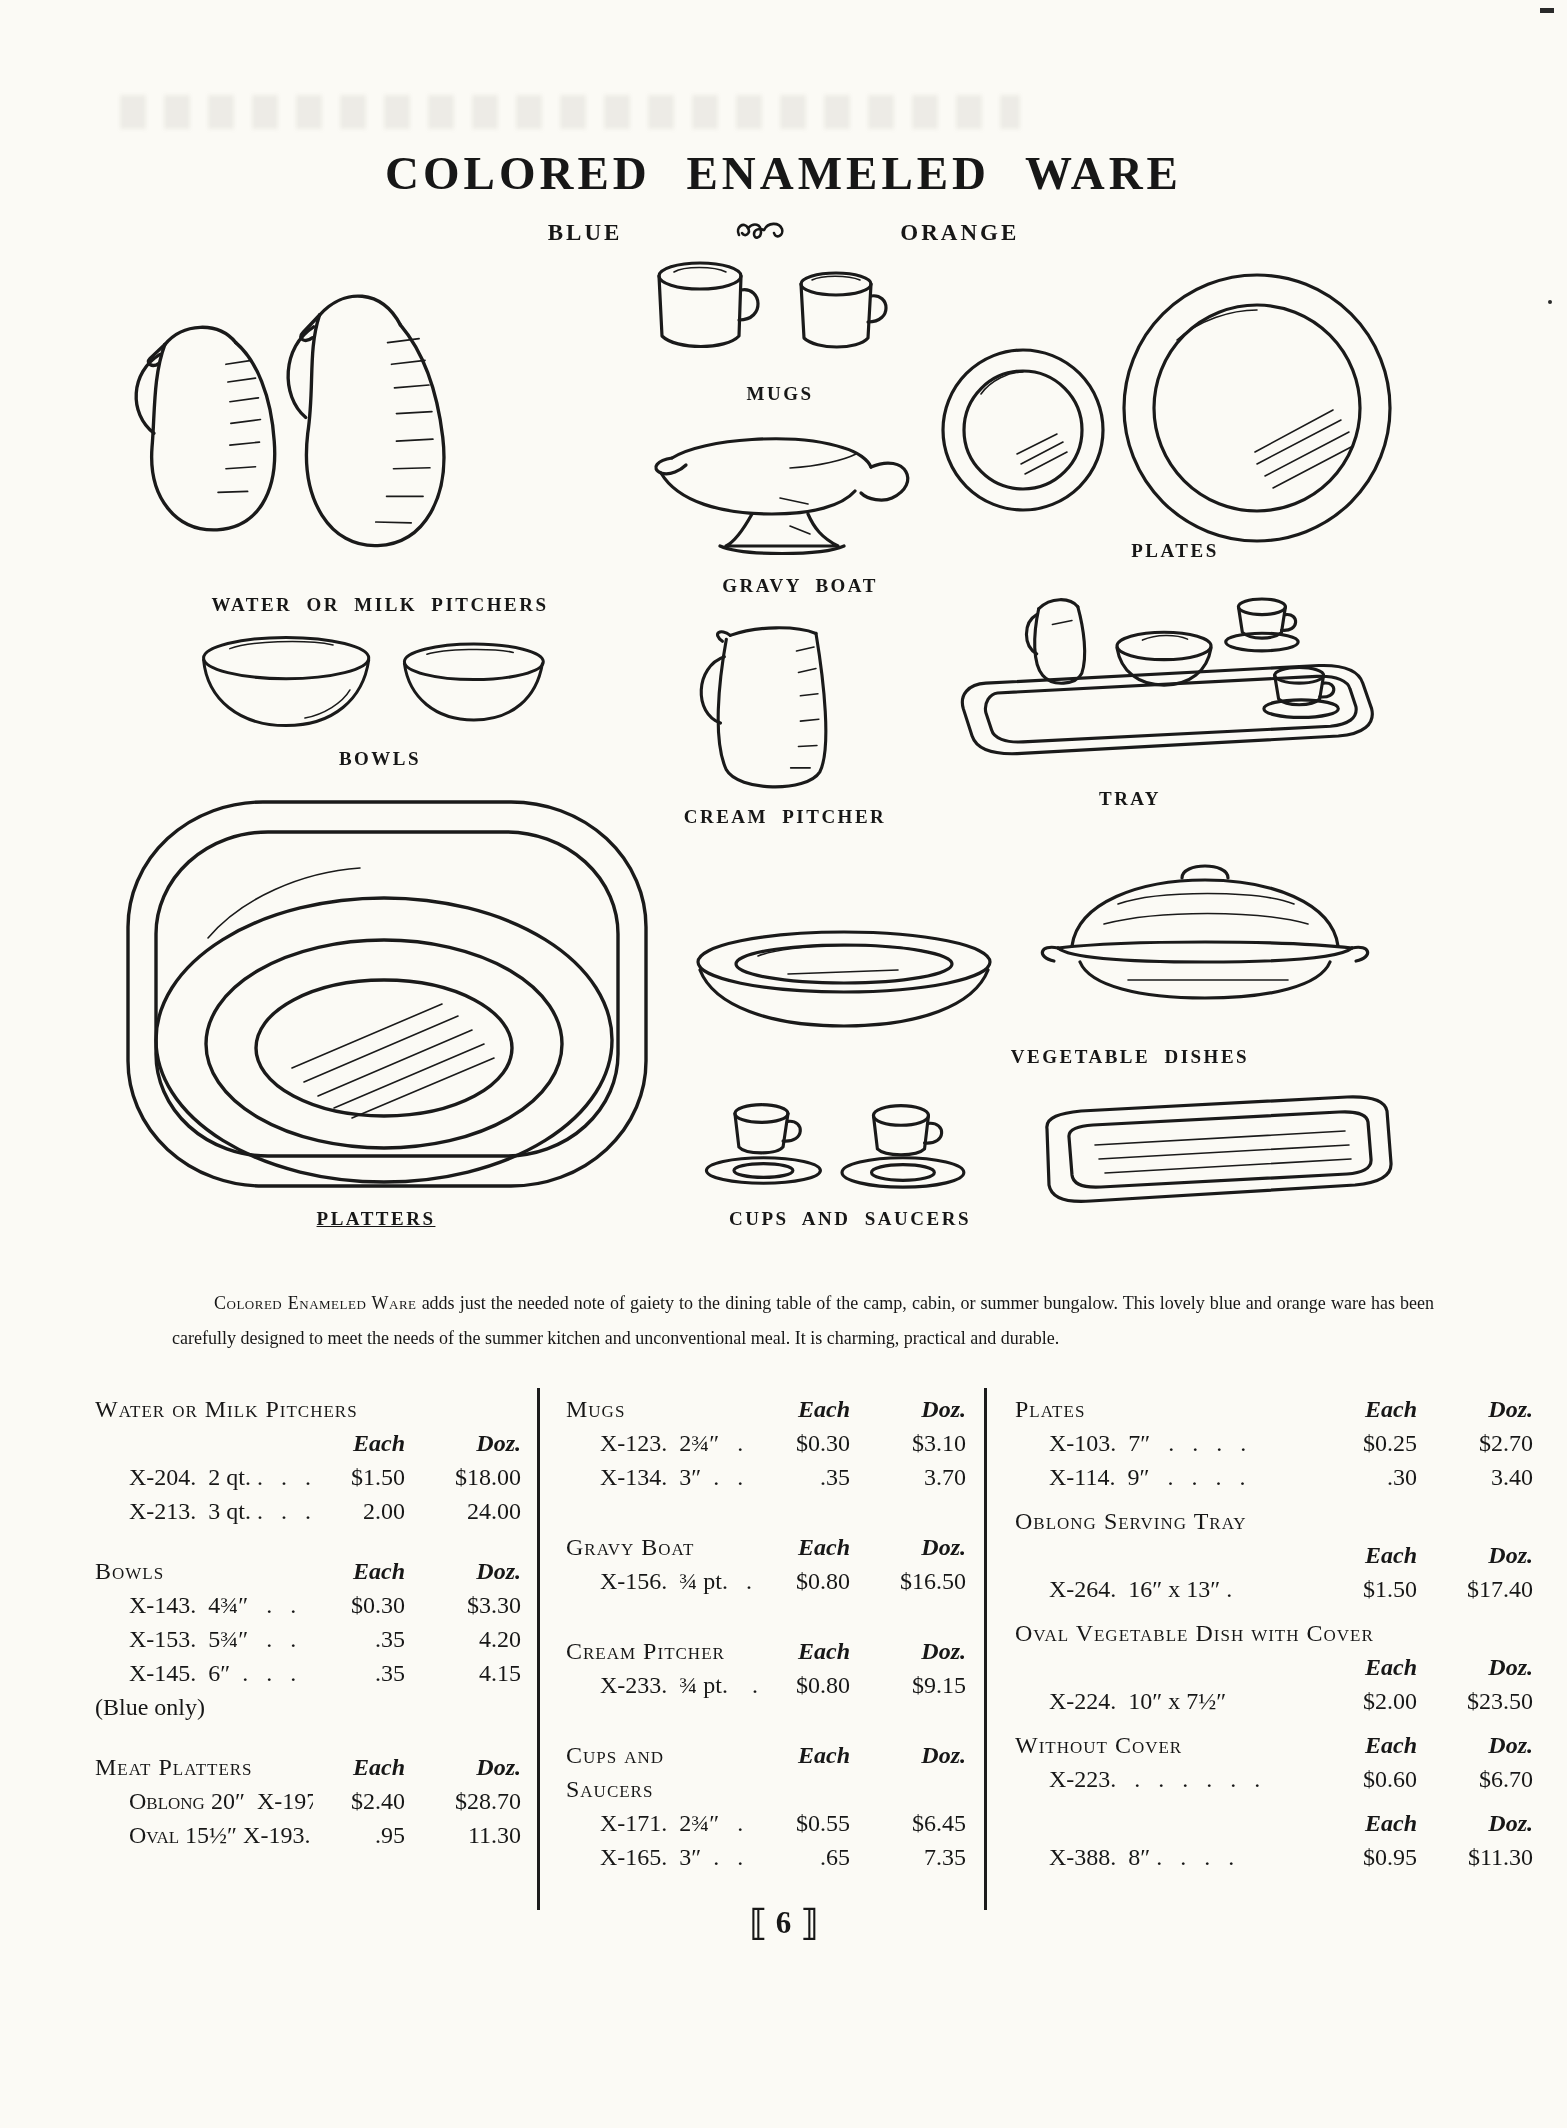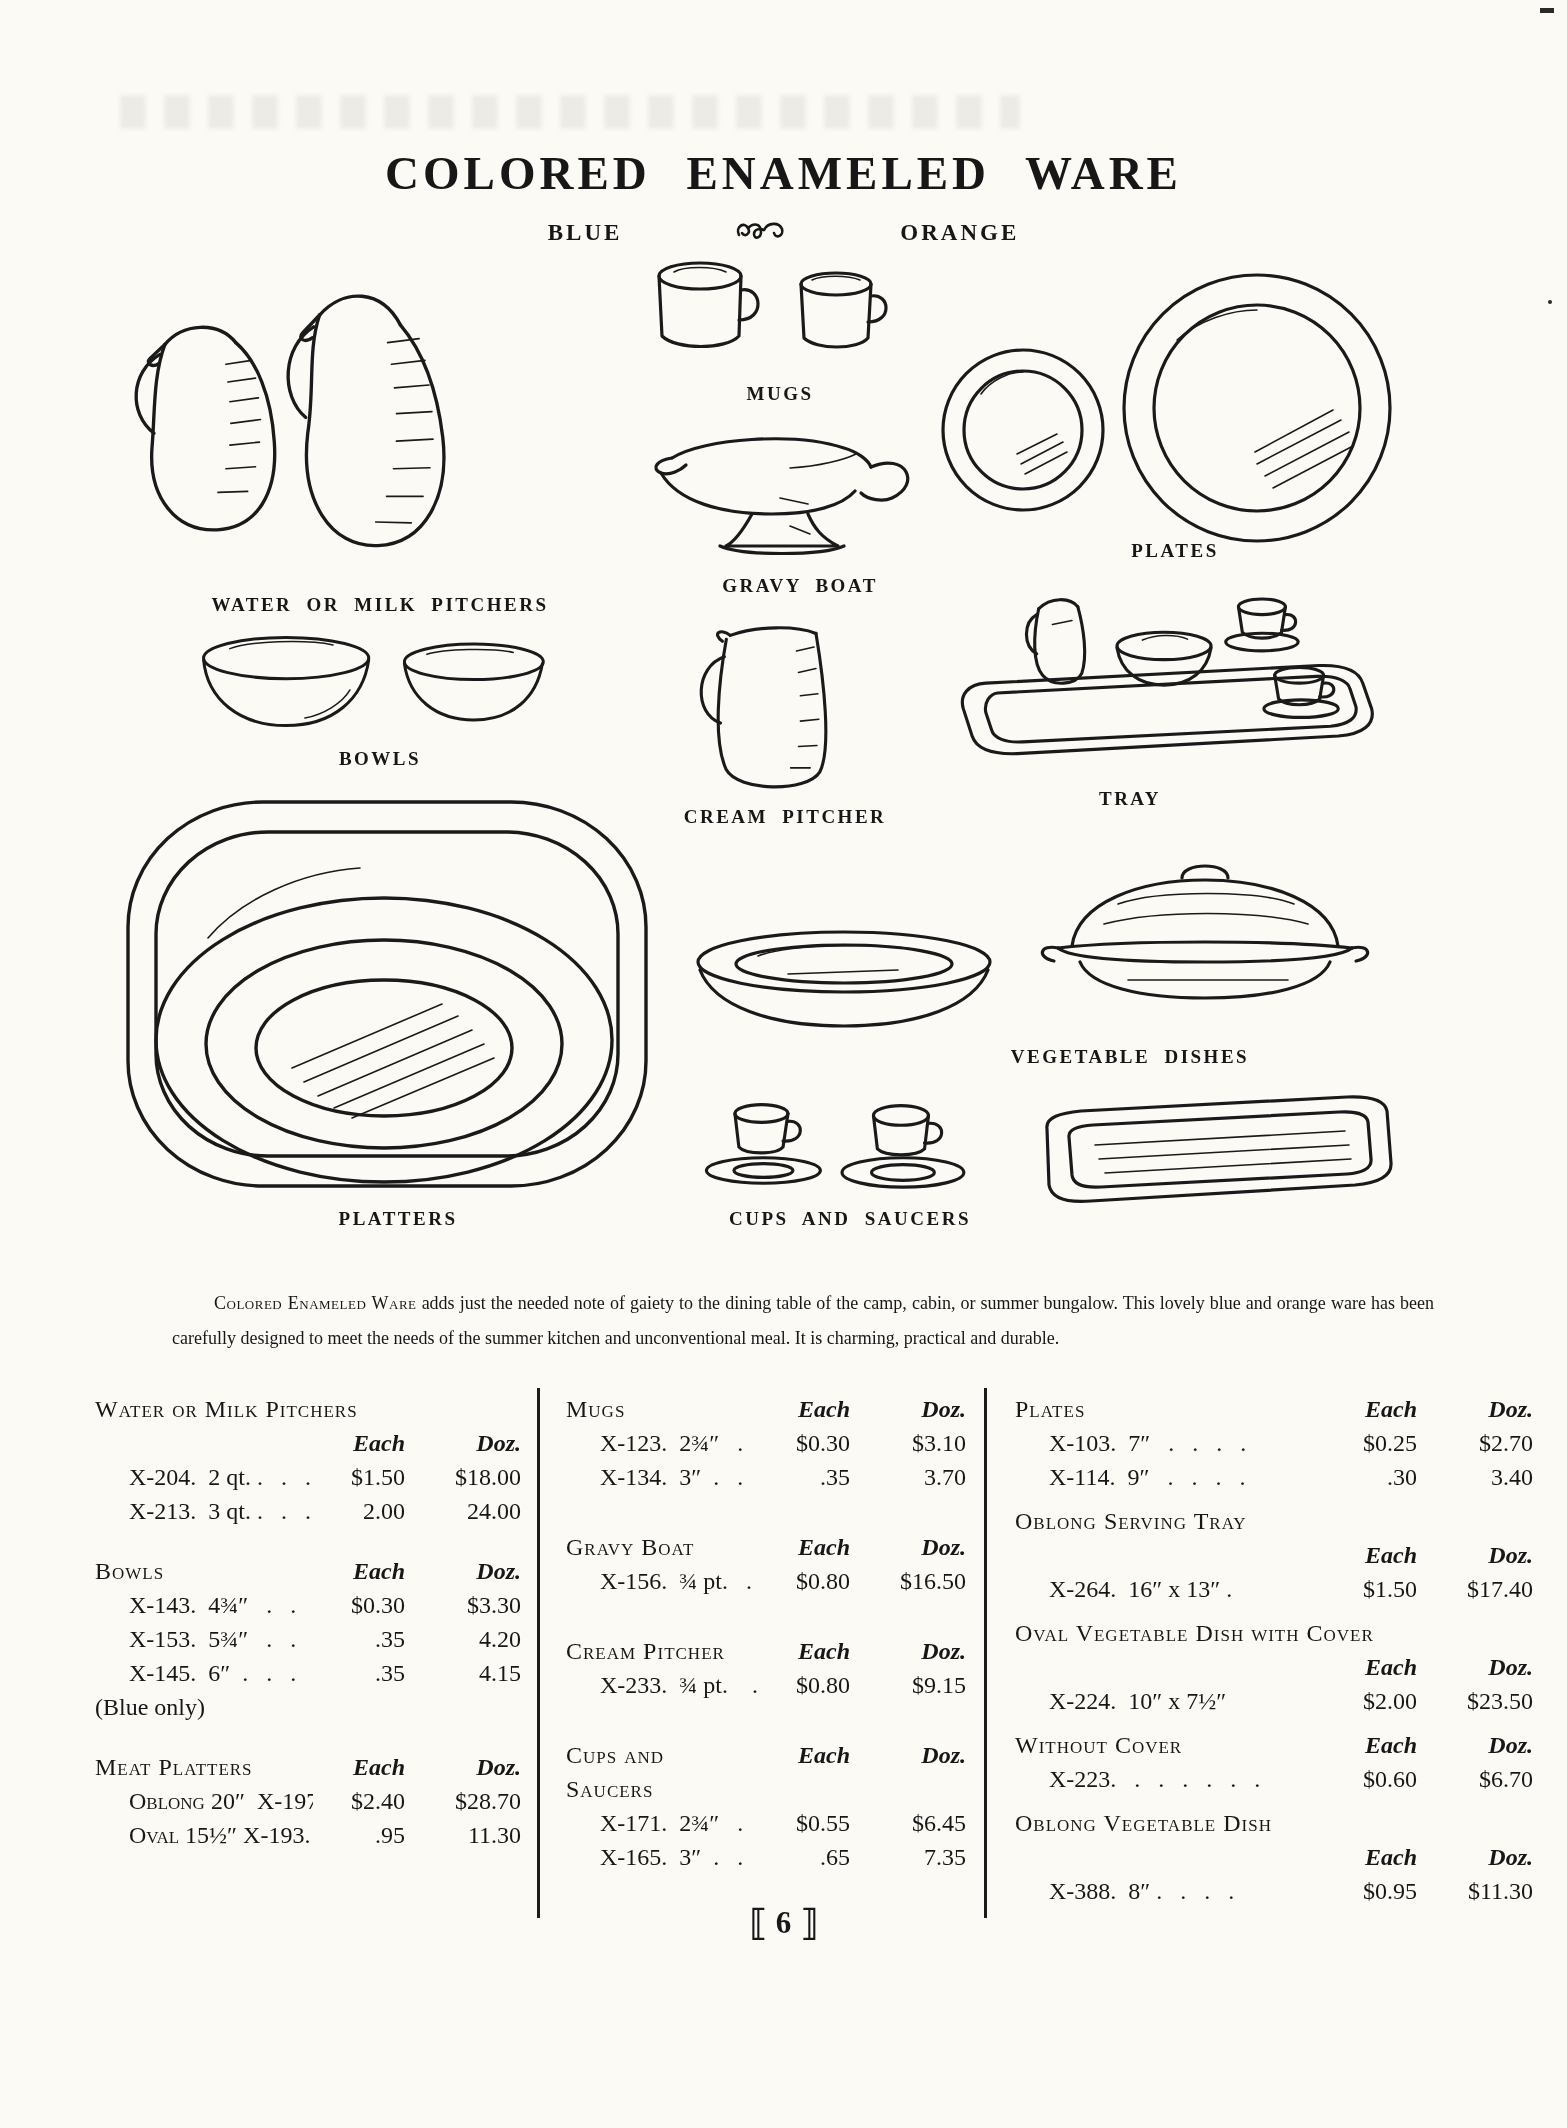--- a/index.html
+++ b/index.html
@@ -260,21 +260,21 @@
       <g stroke="#1a1a1a" fill="none" stroke-width="1.6" stroke-linecap="round">
         <path d="M96 150 C130 110 190 84 248 80"></path>
         <path d="M180 280 L330 216"></path>
           <path d="M192 294 L346 228"></path>
           <path d="M206 308 L360 242"></path>
         <path d="M222 320 L372 256"></path>
           <path d="M240 330 L382 270"></path>
       </g>
     </svg>
   </div>
-  <div class="caption" style="left:158px;top:1208px;width:480px;">PLATTERS</div>
+  <div class="caption" style="left:136px;top:1208px;width:480px;text-decoration:underline;">PLATTERS</div>
 
   <div class="art" style="left:688px;top:918px;width:312px;height:130px;">
     <svg viewBox="0 0 312 130">
       <g stroke="#1a1a1a" fill="none" stroke-width="3.2" stroke-linecap="round">
         <ellipse cx="156" cy="44" rx="146" ry="30"></ellipse>
         <ellipse cx="156" cy="46" rx="108" ry="19"></ellipse>
         <path d="M12 52 C26 88 82 108 156 108 C230 108 286 88 300 52"></path>
       </g>
       <g stroke="#1a1a1a" fill="none" stroke-width="1.6" stroke-linecap="round">
         <path d="M70 38 C100 26 200 24 240 34"></path>
@@ -520,21 +520,20 @@
           <span class="plval doz ital">Doz.</span>
         </div>
         <div class="plrow">
           <span class="plitem">X-223.   .   .   .   .   .   .</span>
           <span class="plval">$0.60</span>
           <span class="plval doz">$6.70</span>
         </div>
       </div>
 
       <div class="plsec">
-        <div class="pltitle">Oblong Vegetable Dish</div>
         <div class="plrow">
           <span class="plitem"></span>
           <span class="plval ital">Each</span>
           <span class="plval doz ital">Doz.</span>
         </div>
         <div class="plrow">
           <span class="plitem">X-388.  8″ .   .   .   .</span>
           <span class="plval">$0.95</span>
           <span class="plval doz">$11.30</span>
         </div>

